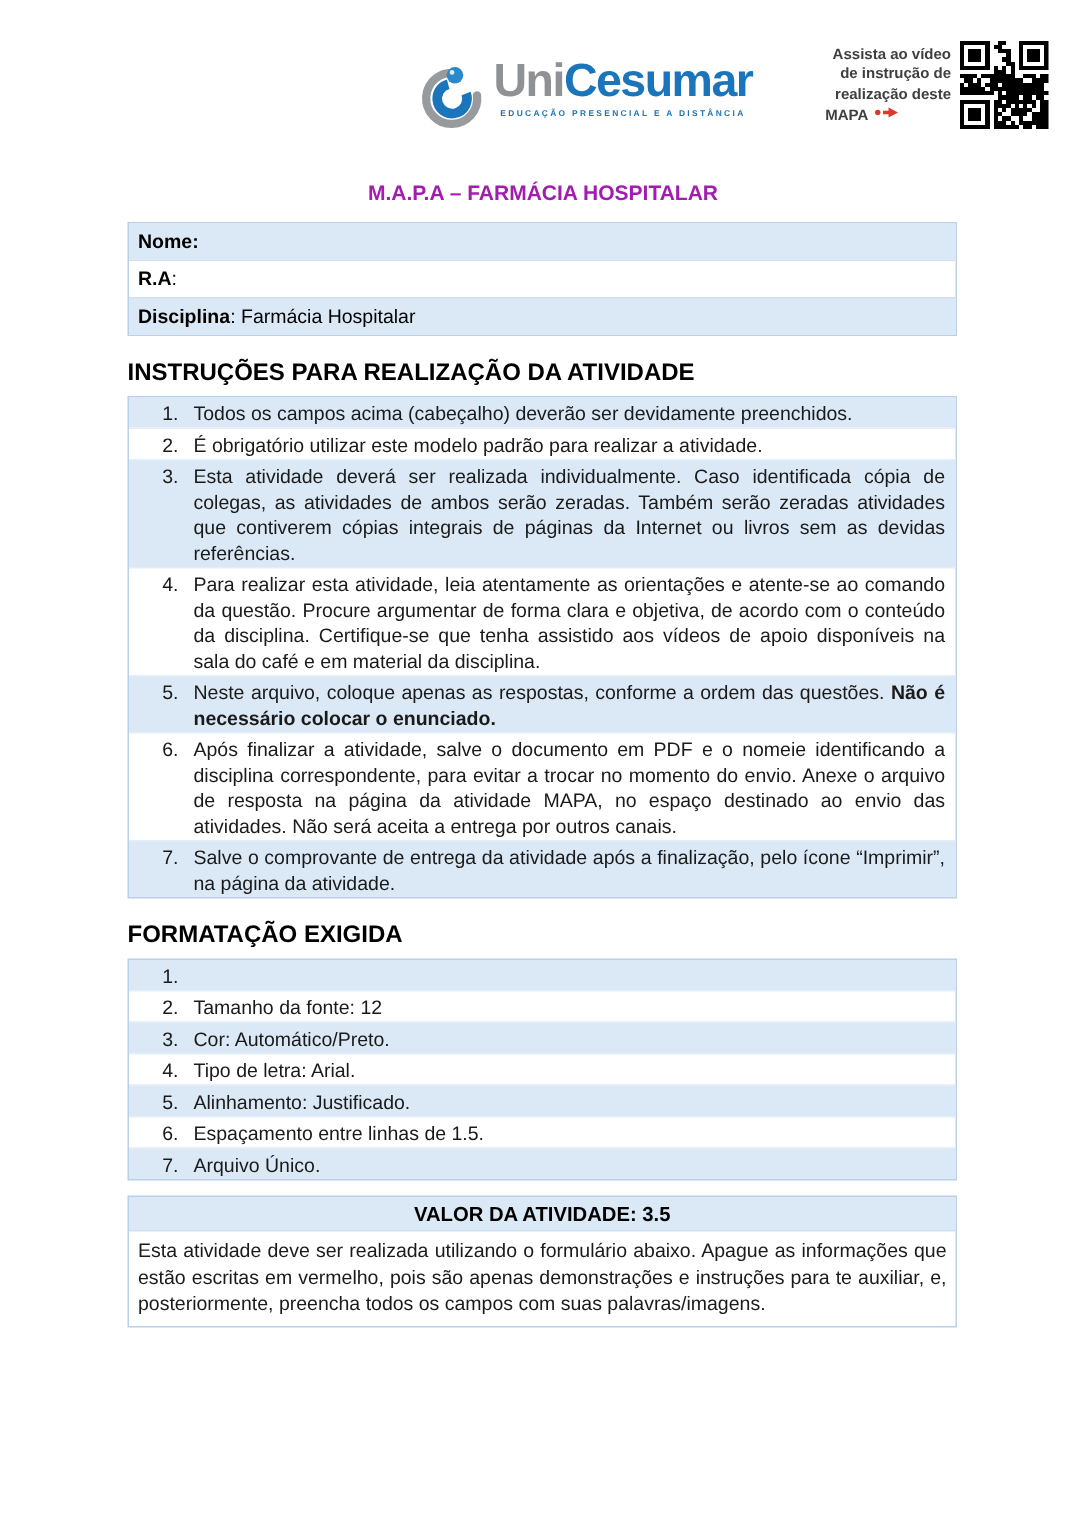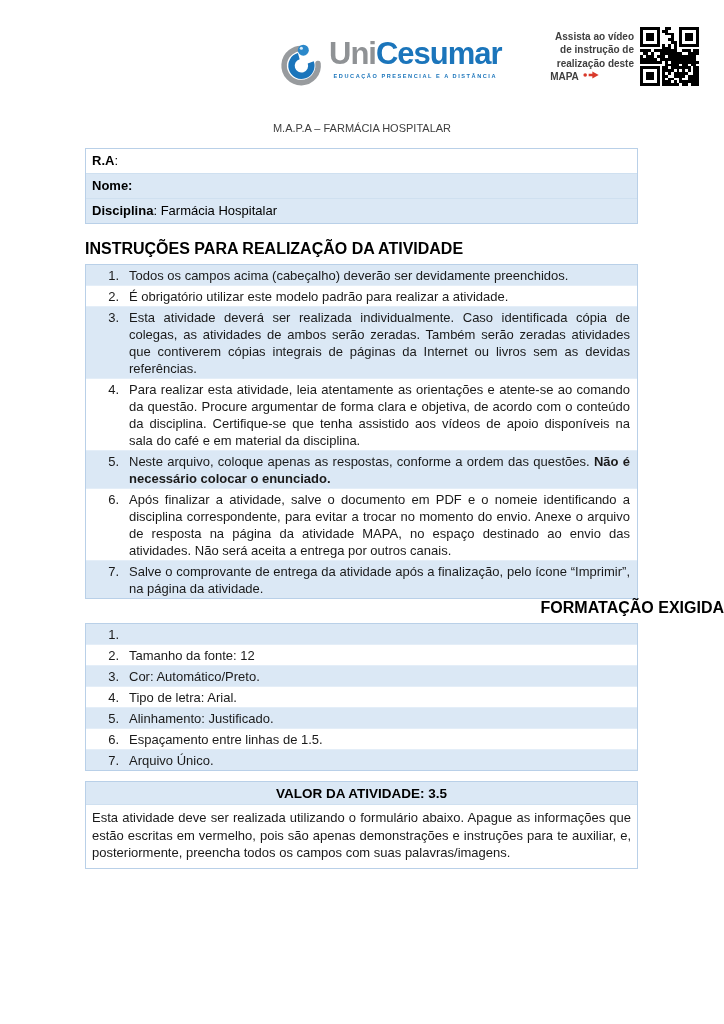--- a/index.html
+++ b/index.html
@@ -13,30 +13,30 @@
   .logo-text{margin-left:5px;}
   .brand{font-size:31px;font-weight:700;line-height:36px;letter-spacing:-1px;white-space:nowrap;}
   .brand .uni{color:#8f9295;}
   .brand .ces{color:#1b75bb;}
   .tagline{font-size:5.6px;font-weight:700;color:#1b75bb;letter-spacing:1.55px;margin-top:1px;text-align:center;white-space:nowrap;}
   .video-note{position:absolute;right:90px;top:30px;width:118px;text-align:right;
     font-size:10px;line-height:13.4px;font-weight:700;color:#3f3f3f;}
   .mapa-row{display:flex;justify-content:center;align-items:center;gap:4px;}
   .qr{position:absolute;left:640px;top:27px;width:59px;height:59px;}
   
-  .title{width:554px;margin:0 0 0 85px;text-align:center;font-weight:400;font-size:11px;line-height:15px;color:#404040;}
+  .title{width:554px;margin:0 0 0 85px;text-align:center;font-weight:700;font-size:14px;line-height:15px;color:#a21caf;}
   
   .tbl{width:553px;margin-left:85px;border:1px solid #b9d0e8;box-sizing:border-box;background:#fff;}
   .blue{background:#dbe8f5;}
   .student-table{margin-top:12px;}
   .srow{padding:3px 6px;font-size:13px;line-height:18px;border-top:1px solid #cfe0f0;color:#000;}
   .srow:first-child{border-top:none;}
   .srow b{font-weight:700;}
   .section-heading{margin:16px 0 6px 85px;font-size:16px;font-weight:700;color:#000;}
-  .heading-2{margin-top:0;text-align:right;}
+  .heading-2{margin-top:16px;}
   .lrow{display:flex;padding:1.5px 0;border-top:1px solid #e4eef8;}
   .lrow:first-child{border-top:none;}
   .lrow .num{flex:0 0 33px;text-align:right;font-size:13px;line-height:17px;}
   .lrow .txt{flex:1;margin-left:10px;padding-right:7px;text-align:justify;font-size:13px;line-height:17px;}
   .lrow .txt b{font-weight:700;}
   .valor-table{margin-top:10px;}
   .valor-header{padding:2.5px 6px;text-align:center;font-weight:700;font-size:13.5px;line-height:17px;color:#000;}
   .valor-body{padding:4px 6px 6px 6px;text-align:justify;font-size:13px;line-height:17.5px;border-top:1px solid #cfe0f0;}
 </style>
 </head>
@@ -268,22 +268,22 @@
         <rect x="16" y="20" width="1" height="1" fill="#000"></rect>
         <rect x="18" y="20" width="1" height="1" fill="#000"></rect>
         <rect x="19" y="20" width="1" height="1" fill="#000"></rect>
         <rect x="20" y="20" width="1" height="1" fill="#000"></rect>
       </svg>
   </span>
 
   <div class="title">M.A.P.A – FARMÁCIA HOSPITALAR</div>
 
   <div class="tbl student-table">
+    <div class="srow blue"><b>Nome:</b><span></span></div>
     <div class="srow"><b>R.A</b><span>:</span></div>
-    <div class="srow blue"><b>Nome:</b><span></span></div>
     <div class="srow blue"><b>Disciplina</b><span>: Farmácia Hospitalar</span></div>
   </div>
 
   <div class="section-heading">INSTRUÇÕES PARA REALIZAÇÃO DA ATIVIDADE</div>
   <div class="tbl">
     <div class="lrow blue">
       <span class="num">1.</span>
       <span class="txt"><span>Todos os campos acima (cabeçalho) deverão ser devidamente preenchidos.</span><b></b></span>
     </div>
     <div class="lrow">

